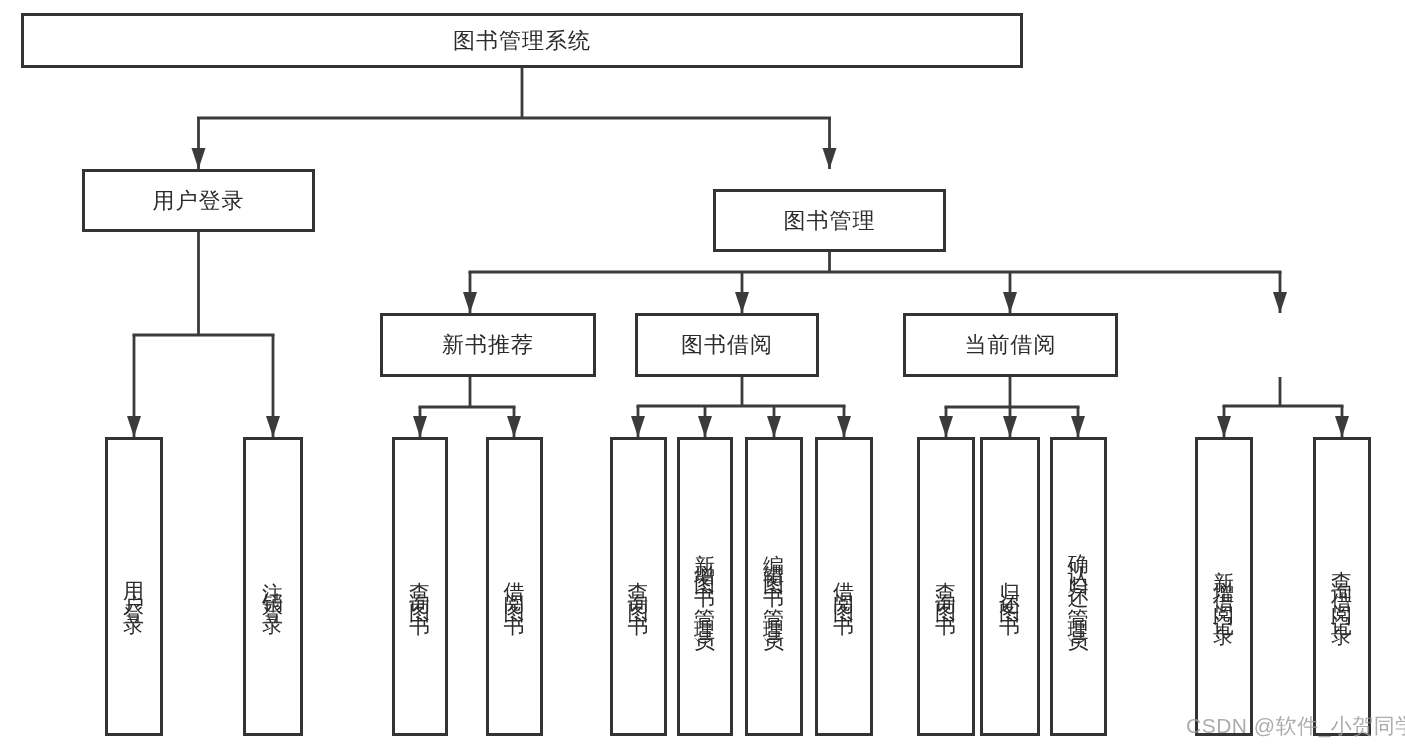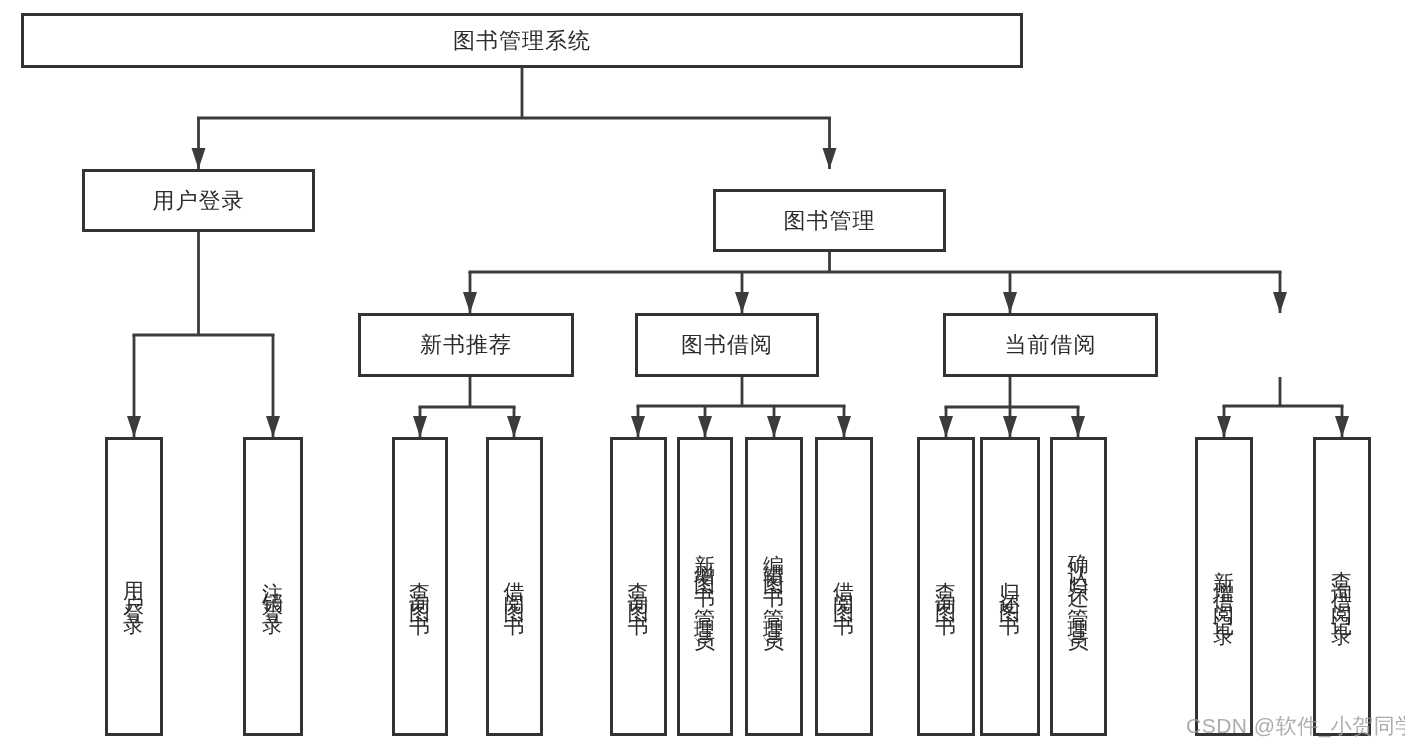--- a/index.html
+++ b/index.html
@@ -125,27 +125,27 @@
     <span>图书管理系统</span>
   </div>
 
   <div class="node h" style="left:82px; top:169px; width:233px; height:63px;">
     <span>用户登录</span>
   </div>
   <div class="node h" style="left:713px; top:169px; width:233px; height:63px;margin-top:20px;">
     <span>图书管理</span>
   </div>
 
-  <div class="node h" style="left:358px; top:313px; width:216px; height:64px;">
+  <div class="node h" style="left:380px; top:313px; width:216px; height:64px;">
     <span>新书推荐</span>
   </div>
   <div class="node h" style="left:635px; top:313px; width:184px; height:64px;">
     <span>图书借阅</span>
   </div>
-  <div class="node h" style="left:903px; top:313px; width:215px; height:64px;margin-left:40px;">
+  <div class="node h" style="left:903px; top:313px; width:215px; height:64px;">
     <span>当前借阅</span>
   </div>
 
   <div class="node v" style="left:105px; width:58px;">
     <span class="vtext">用户登录</span>
   </div>
   <div class="node v" style="left:243px; width:60px;">
     <span class="vtext">注销登录</span>
   </div>
 

